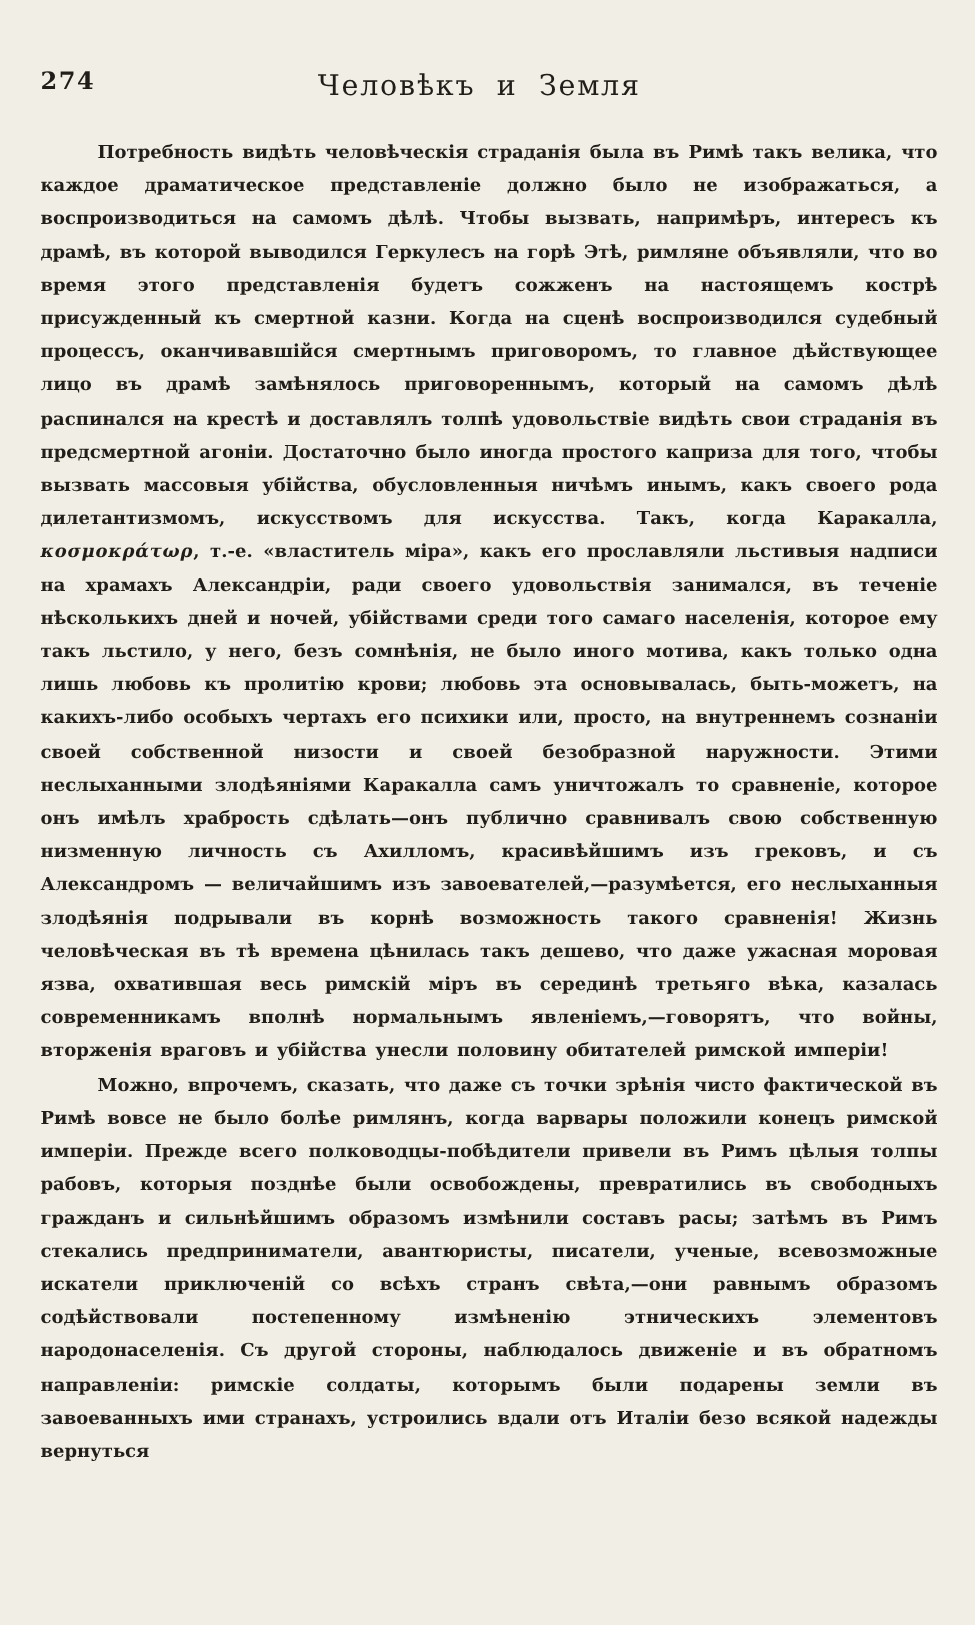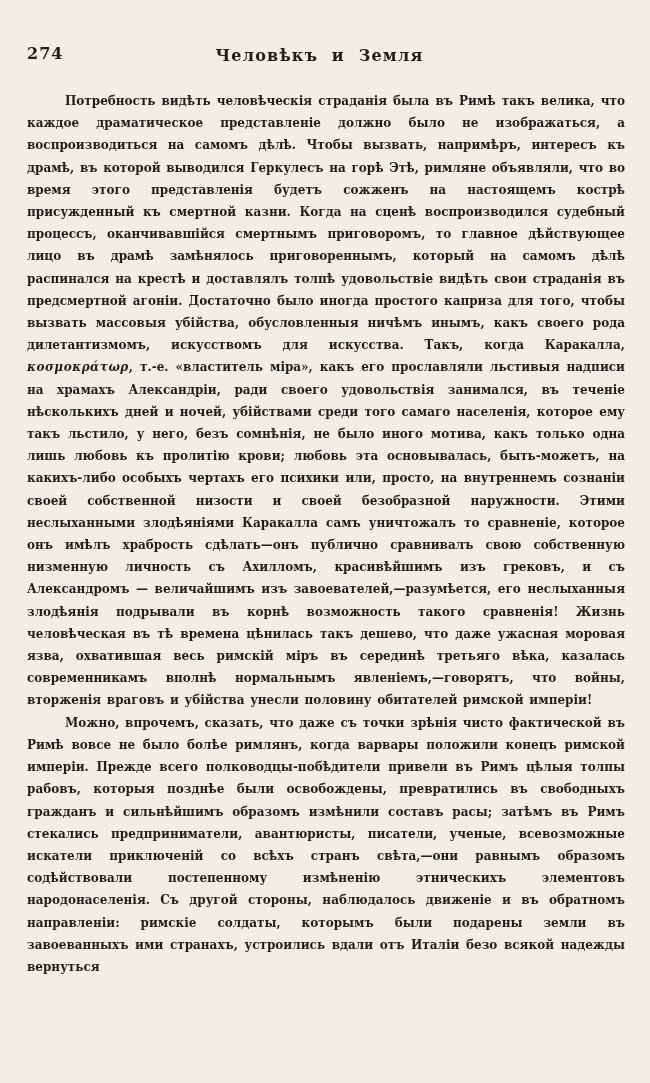--- a/index.html
+++ b/index.html
@@ -29,22 +29,22 @@
     font-size: 16px;
     font-weight: bold;
     letter-spacing: 1px;
   }
   .running-title {
     position: absolute;
     left: 0;
     right: 0;
     top: 2px;
     text-align: center;
-    font-size: 16px;
-    font-weight: bold;
+    font-size: 19px;
+    font-weight: normal;
     letter-spacing: 1.2px;
     word-spacing: 7px;
   }
   .text-block {
     width: 598px;
   }
   .para {
     margin: 0;
     font-size: 12px;
     line-height: 22.2px;

